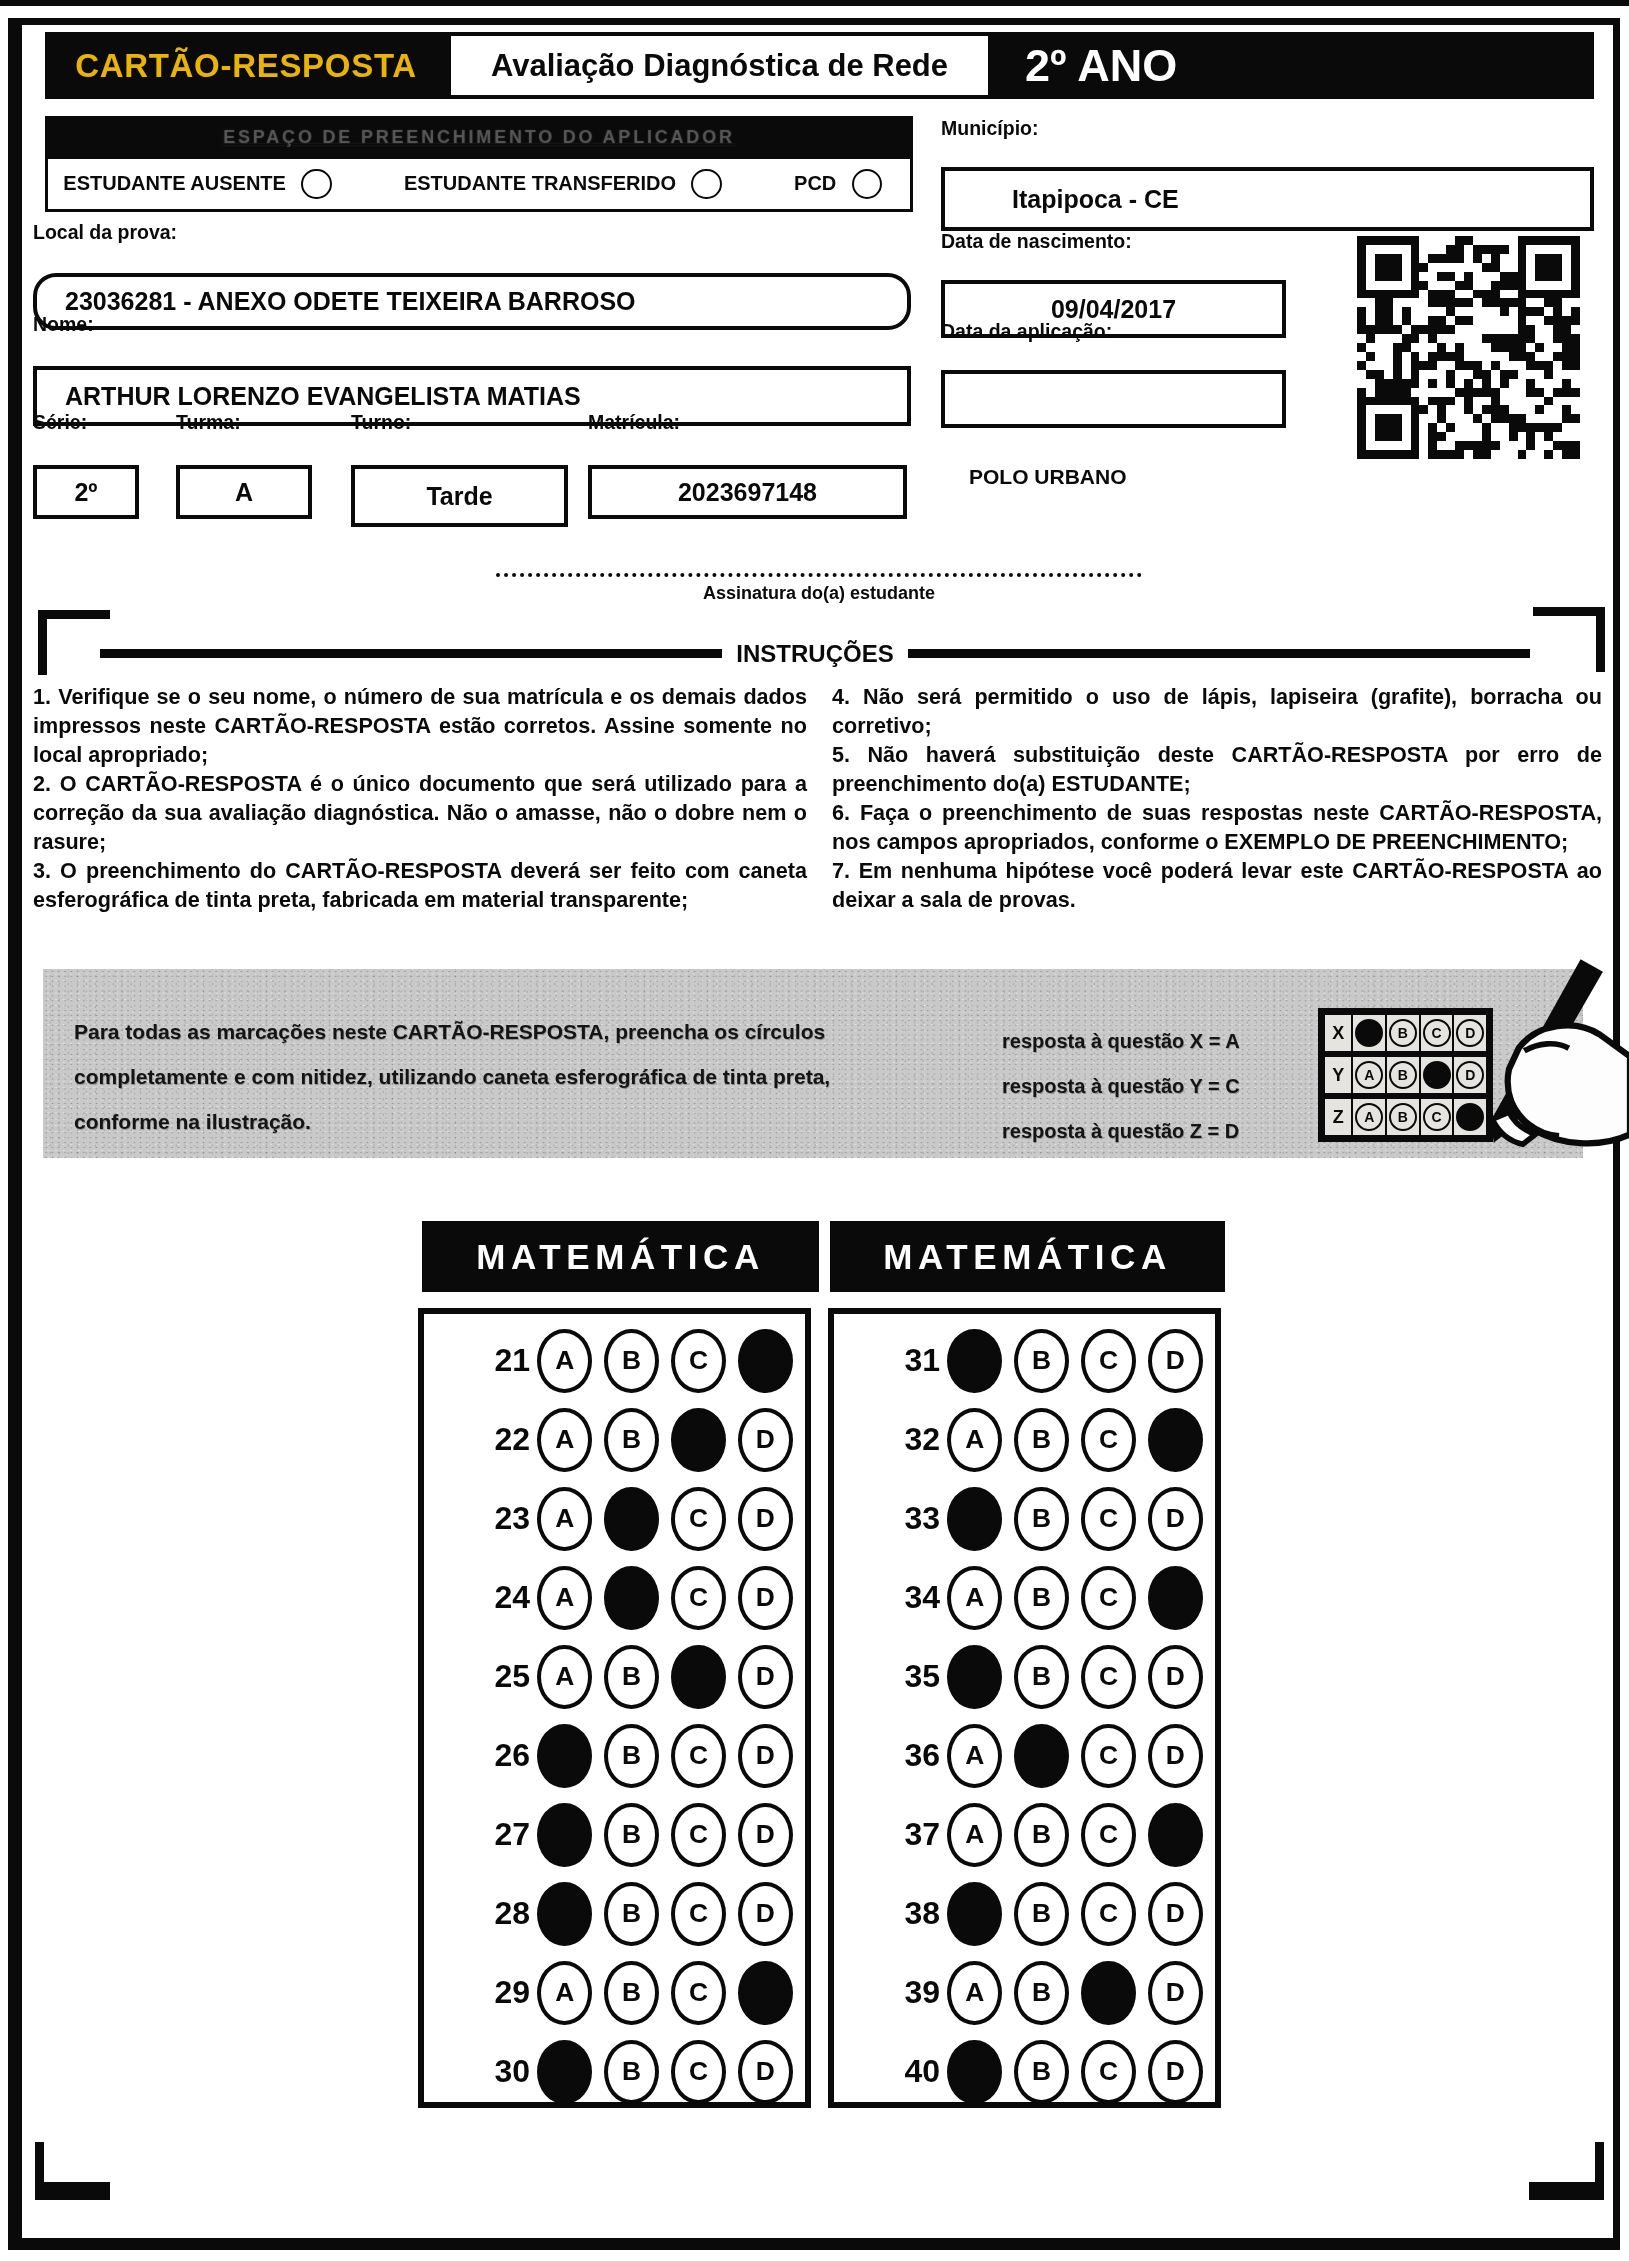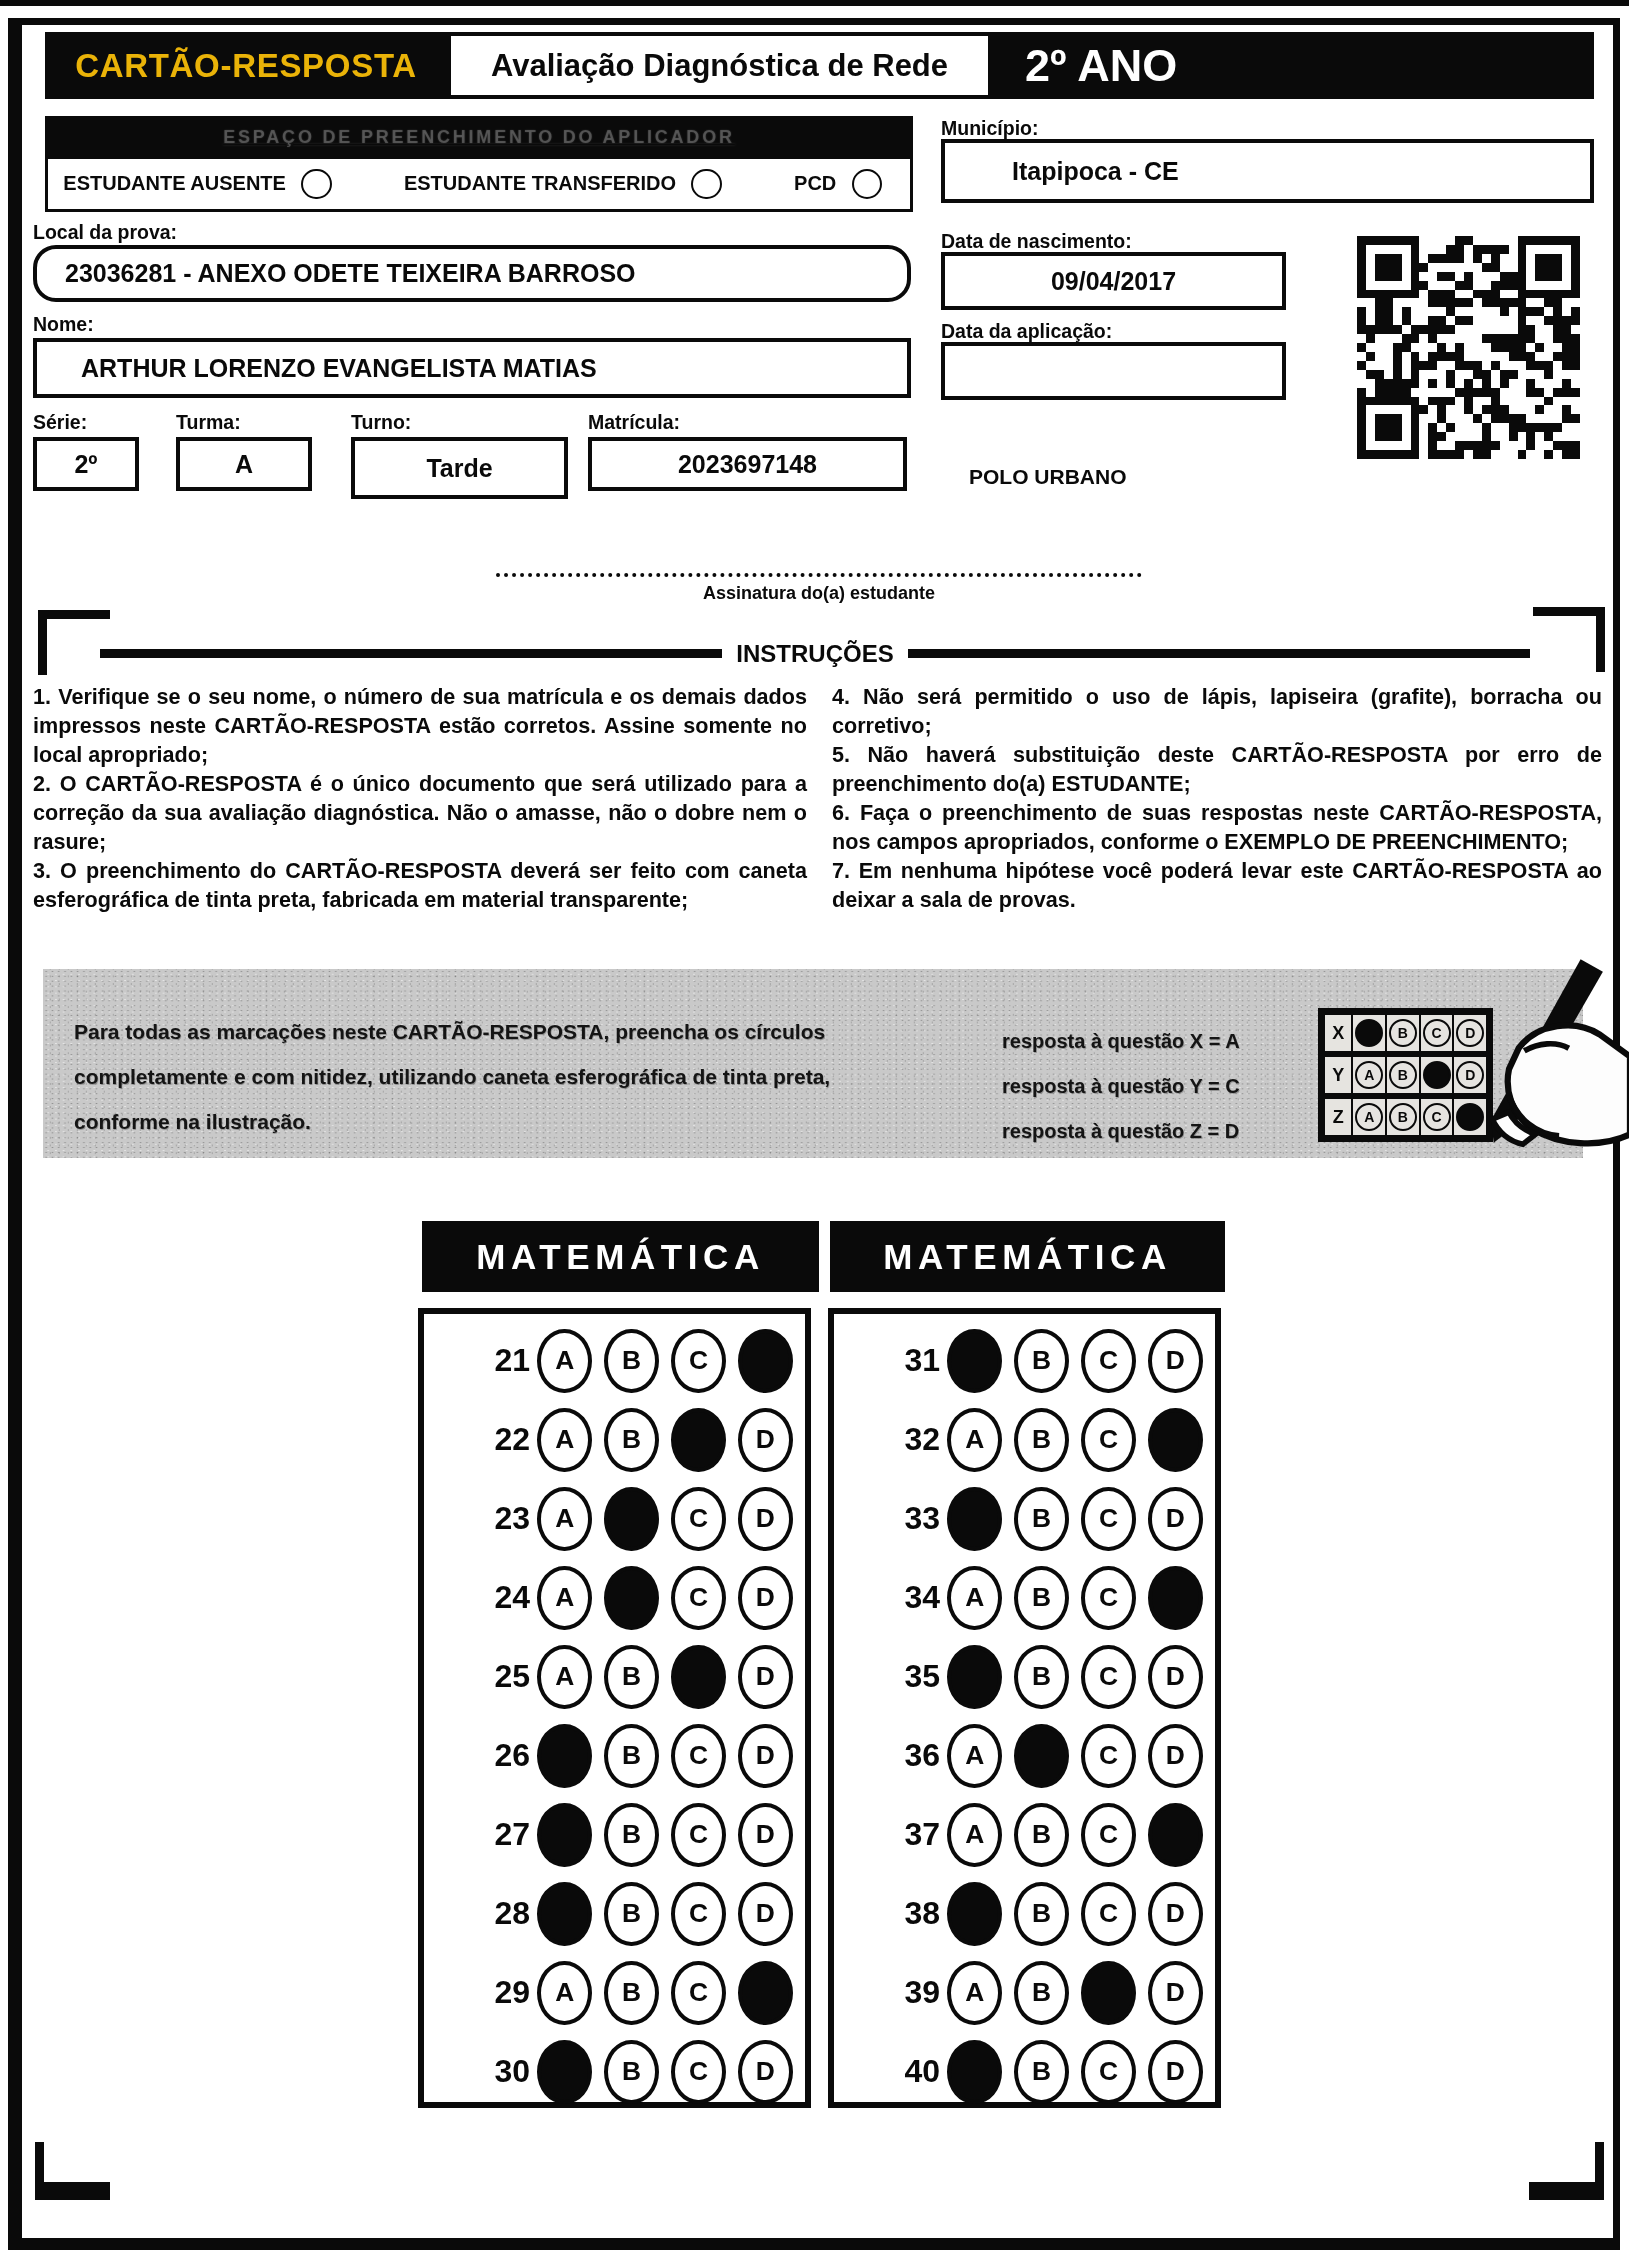--- a/index.html
+++ b/index.html
@@ -20,21 +20,21 @@
              font-weight:bold;font-size:45px;padding-left:33px;}
   
   .apl-band{left:45px;top:116px;width:868px;height:43px;background:#0a0a0a;display:flex;align-items:center;justify-content:center;text-decoration:underline;}
   .apl-band span{color:rgba(255,255,255,0.22);font-weight:bold;font-size:18px;letter-spacing:2.8px;text-shadow:0 0 2.1px rgba(255,255,255,0.15);}
   .status-row{left:45px;top:159px;width:868px;height:53px;border:3.5px solid #0a0a0a;border-top:none;
               display:flex;align-items:center;box-sizing:border-box;padding:0 28px 0 15.3px;justify-content:space-between;}
   .status-item{display:flex;align-items:center;gap:15.3px;font-weight:bold;font-size:20px;}
   .s-circle{width:26.4px;height:26.4px;border-radius:50%;border:2.8px solid #0a0a0a;background:#fff;}
   
   .lbl{font-weight:bold;font-size:19.5px;}
-  .vbox{border:4.2px solid #0a0a0a;box-sizing:border-box;display:flex;align-items:center;background:#fff;}
+  .vbox{border:4.2px solid #0a0a0a;box-sizing:border-box;display:flex;align-items:center;background:#fff;margin-top:28px;}
   .value{font-weight:bold;font-size:25px;}
   .center{justify-content:center;}
   
   .sig{left:496px;top:573px;width:646px;text-align:center;}
   .sig-line{border-top:4.2px dotted #0a0a0a;height:0;}
   .sig-label{font-weight:bold;font-size:18px;margin-top:5.6px;}
   
   .br-tl{left:38px;top:610px;width:63px;height:56px;border-top:9.7px solid #0a0a0a;border-left:9.7px solid #0a0a0a;}
   .br-tr{left:1533px;top:607px;width:63px;height:56px;border-top:9.7px solid #0a0a0a;border-right:9.7px solid #0a0a0a;}
   .br-bl{left:35px;top:2142px;width:66px;height:40px;border-left:9px solid #0a0a0a;border-bottom:18px solid #0a0a0a;}
@@ -110,21 +110,21 @@
       <span class="s-circle"></span>
     </div>
   </div>
 
   <div class="abs lbl" style="left:33px;top:221px;">Local da prova:</div>
   <div class="abs vbox" style="left:33px;top:245px;width:878px;height:57px;padding-left:28px;border-radius:23px;">
     <span class="value">23036281 - ANEXO ODETE TEIXEIRA BARROSO</span>
   </div>
 
   <div class="abs lbl" style="left:33px;top:313px;">Nome:</div>
-  <div class="abs vbox" style="left:33px;top:338px;width:878px;height:60px;padding-left:44px;">
+  <div class="abs vbox" style="left:33px;top:338px;width:878px;height:60px;padding-left:28px;">
     <span class="value">ARTHUR LORENZO EVANGELISTA MATIAS</span>
   </div>
 
   <div class="abs lbl" style="left:33px;top:411px;">Série:</div>
   <div class="abs lbl" style="left:176px;top:411px;">Turma:</div>
   <div class="abs lbl" style="left:351px;top:411px;">Turno:</div>
   <div class="abs lbl" style="left:588px;top:411px;">Matrícula:</div>
 
   <div class="abs vbox center" style="left:33px;top:437px;width:106px;height:54px;">
     <span class="value">2º</span>

